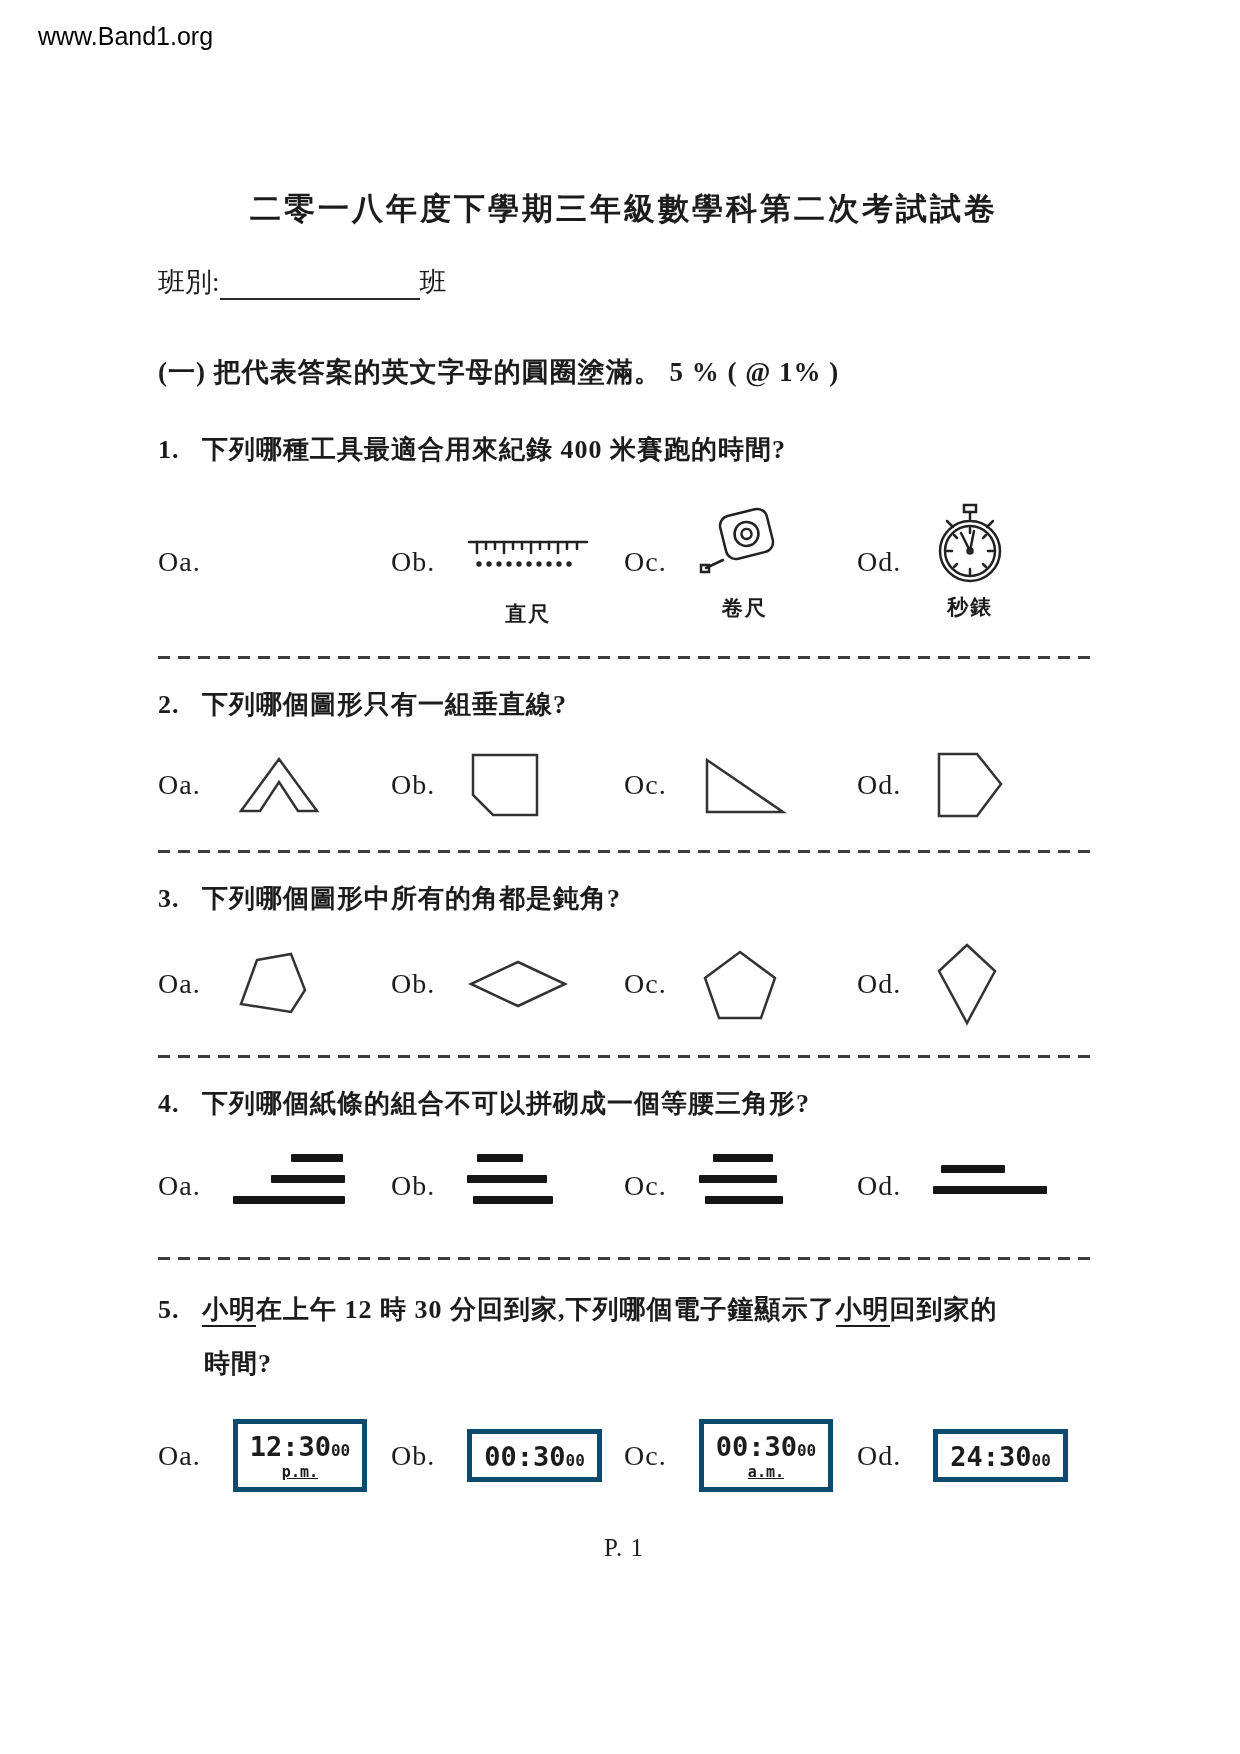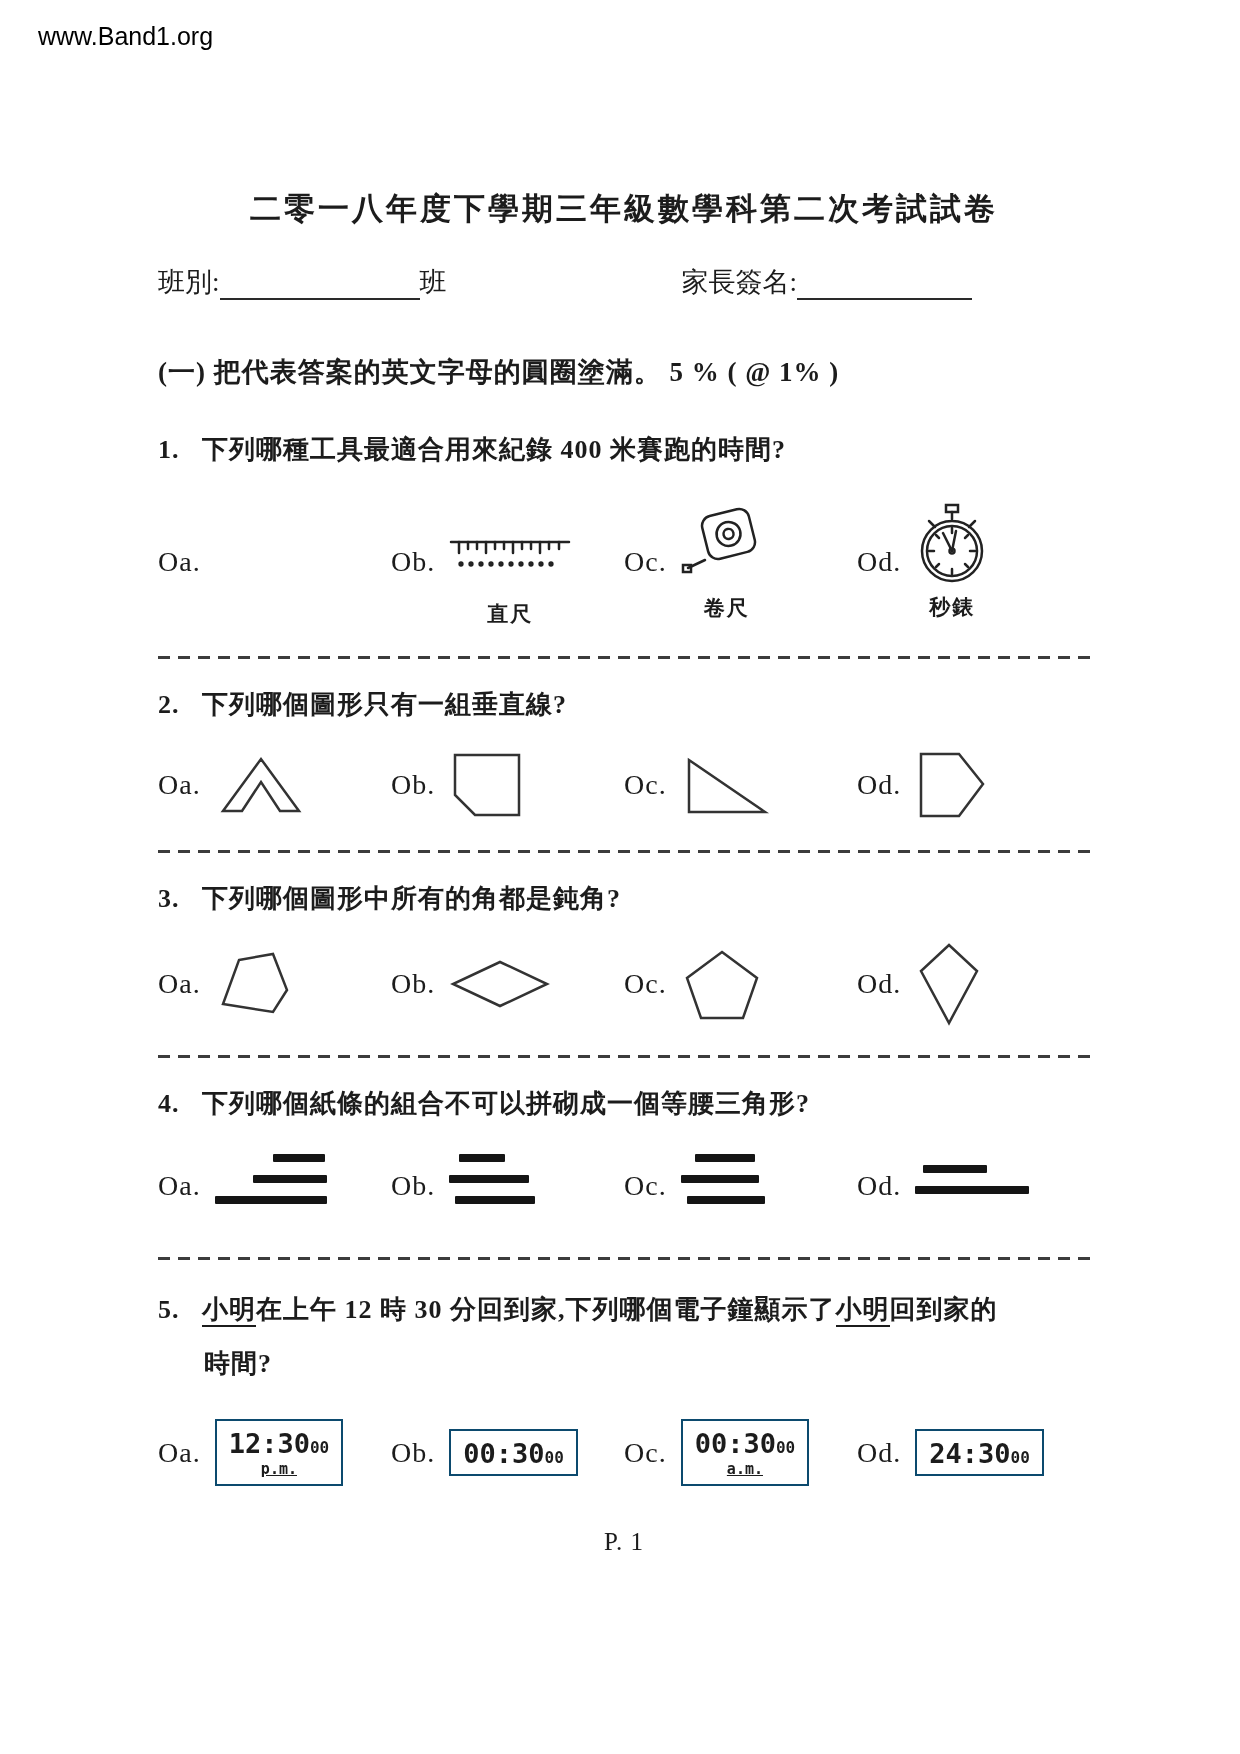--- a/index.html
+++ b/index.html
@@ -30,39 +30,39 @@
 
   .section-heading { margin-top: 54px; font-size: 27px; font-weight: 700; letter-spacing: 1px; }
 
   .question { margin-top: 40px; }
   .q-text { font-size: 26px; font-weight: 700; letter-spacing: 1px; line-height: 1.55; }
   .q-num { display: inline-block; min-width: 30px; margin-right: 14px; }
   .q-line2 { padding-left: 46px; }
   .u-name { border-bottom: 2px solid #1c1c1c; padding-bottom: 1px; }
 
   .options { display: grid; grid-template-columns: 1fr 1fr 1fr 1fr; margin-top: 18px; }
-  .option { display: flex; align-items: center; gap: 14px; }
+  .option { display: flex; align-items: center; gap: 32px; }
   .opt-label { font-size: 28px; letter-spacing: 1px; white-space: nowrap; }
   .opt-visual { display: flex; flex-direction: column; align-items: center; }
   .caption { margin-top: 4px; font-size: 21px; font-weight: 700; letter-spacing: 2px; }
 
   .sep {
     height: 3px; margin: 28px 0 0 0;
     background: repeating-linear-gradient(to right, #3c3c3c 0 12px, transparent 12px 20px);
   }
 
   svg.shape, svg.tool { display: block; }
   .shape polygon, .shape path { fill: none; stroke: #333; stroke-width: 2.5; stroke-linejoin: miter; }
   .tool * { stroke: #222; fill: none; stroke-width: 2.5; stroke-linecap: round; }
 
   .strips { display: flex; flex-direction: column; }
   .strip { display: block; height: 8px; background: #151515; margin-bottom: 13px; border-radius: 1px; }
 
   .clock {
-    border: 2px solid #0c4a6e; padding: 8px 12px 6px; text-align: center;
+    border: 5px solid #0c4a6e; padding: 8px 12px 6px; text-align: center;
     min-width: 126px; background: #fff;
   }
   .clock-time { font-family: "DejaVu Sans Mono", monospace; font-weight: 700; font-size: 27px; line-height: 1.1; white-space: nowrap; }
   .clock-time .sec { font-size: 16px; }
   .clock-sub { font-family: "DejaVu Sans Mono", monospace; font-weight: 700; font-size: 15px; margin-top: 2px; text-decoration: underline; }
   .clock-sub:empty { display: none; }
 
   .footer { text-align: center; font-size: 25px; margin-top: 42px; letter-spacing: 1px; }
 </style>
 </head>
@@ -74,24 +74,20 @@
 
   <div class="content">
 
     <h1 class="title">二零一八年度下學期三年級數學科第二次考試試卷</h1>
 
     <div class="header-fields">
       <div class="hrow">
         <span class="lbl">班別:</span>
         <span class="uline w200"></span>
         <span class="lbl">班</span>
-        <span class="right">
-          <span class="lbl">家長簽名:</span>
-          <span class="uline w175"></span>
-        </span>
       </div>
     </div>
 
     <div class="section-heading">(一)  把代表答案的英文字母的圓圈塗滿。 5 % ( @ 1% )</div>
 
     <div class="question">
       <div class="q-text">
         <span class="q-num">1.</span><span>下列哪種工具最適合用來紀錄 400 米賽跑的時間?</span>
       </div>
       <div class="options" style="margin-top:26px;">

